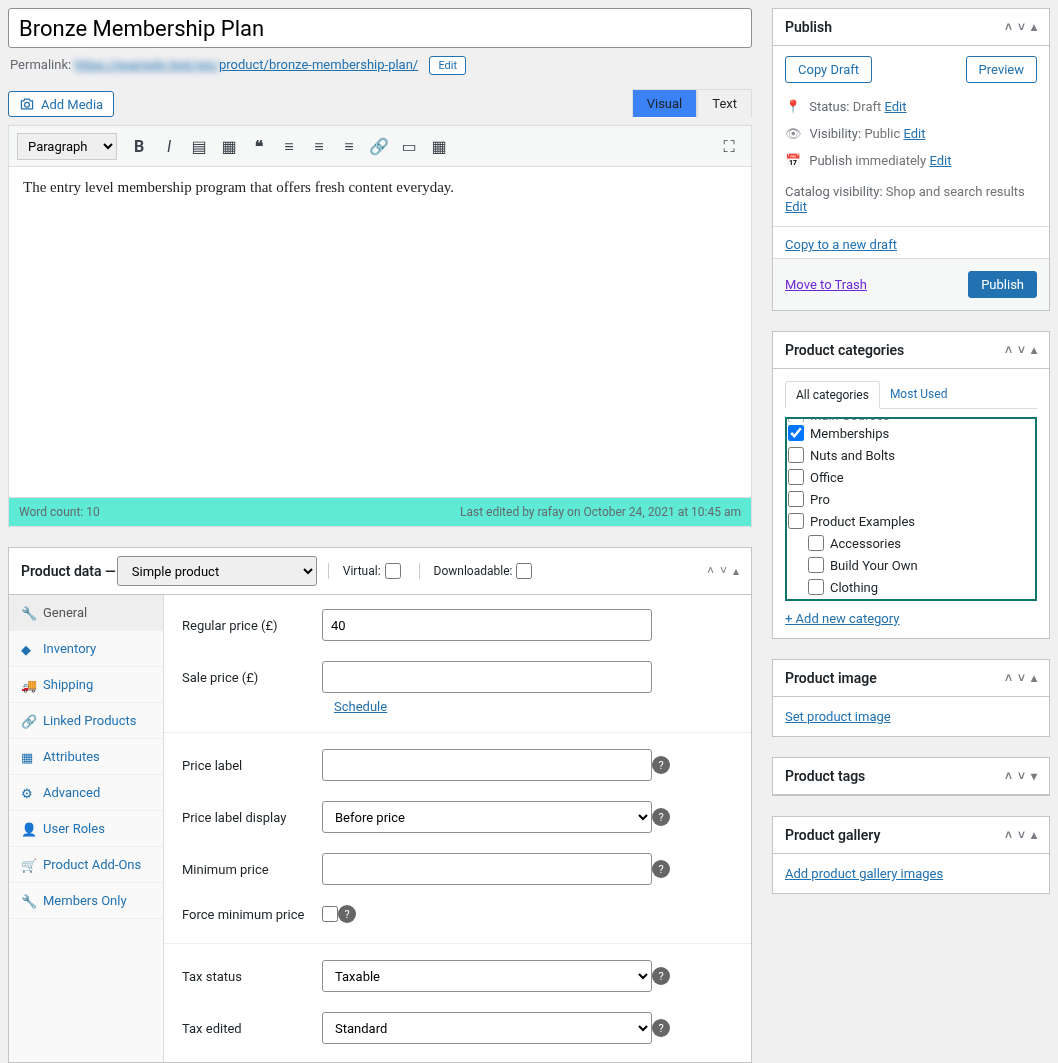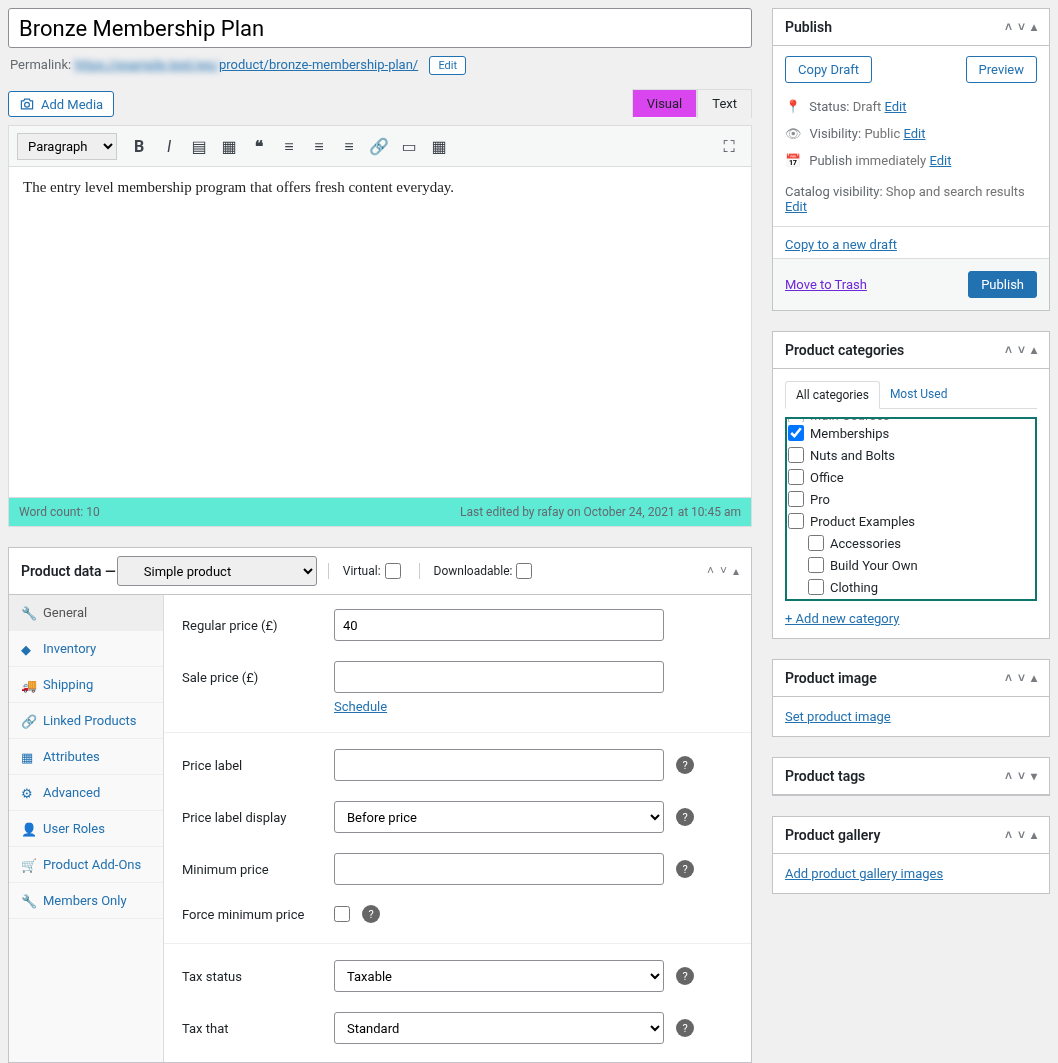--- a/index.html
+++ b/index.html
@@ -9,21 +9,21 @@
 .sidebar{width:278px}
 .title-input{width:100%;padding:4px 10px;font-size:22px;border:1px solid #8c8f94;border-radius:3px;background:#fff;height:40px}
 .permalink{margin:8px 0 14px 2px;font-size:13px;color:#646970}
 .permalink a{color:#2271b1;text-decoration:underline}
 .permalink .blur{filter:blur(3px);color:#2271b1;text-decoration:underline}
 .btn-sm{border:1px solid #2271b1;color:#2271b1;background:#fff;padding:2px 8px;border-radius:3px;font-size:11px;cursor:pointer;margin-left:8px}
 .add-media{border:1px solid #2271b1;color:#2271b1;background:#fff;padding:4px 10px;border-radius:3px;font-size:13px;cursor:pointer;display:inline-flex;align-items:center;gap:6px}
 .editor-wrap{border:1px solid #dcdcde;background:#fff;margin-top:8px}
 .editor-tabs{display:flex;justify-content:flex-end;margin-bottom:-1px}
 .editor-tab{border:1px solid #dcdcde;border-bottom:none;padding:6px 14px;font-size:13px;cursor:pointer;background:#f0f0f1}
-.editor-tab.active{background:#d946ef;border-bottom:1px solid #f6f7f7;position:relative;z-index:1}
+.editor-tab.active{background:#3b82f6;border-bottom:1px solid #f6f7f7;position:relative;z-index:1}
 .toolbar{background:#f6f7f7;border-bottom:1px solid #dcdcde;padding:6px 8px;display:flex;align-items:center;gap:2px}
 .toolbar select{border:1px solid #ccc;padding:4px 6px;font-size:13px;margin-right:6px;width:100px}
 .tbtn{width:28px;height:28px;display:flex;align-items:center;justify-content:center;cursor:pointer;color:#3c434a;font-size:16px;border-radius:2px}
 .tbtn.right{margin-left:auto}
 .content-area{padding:12px 14px;min-height:330px;font-family:Georgia,serif;font-size:15px;color:#222}
 .editor-footer{background:#5eead4;border-top:1px solid #dcdcde;padding:7px 10px;display:flex;justify-content:space-between;font-size:12px;color:#646970}
 .panel{border:1px solid #c3c4c7;background:#fff;margin-bottom:20px}
 .panel-head{border-bottom:1px solid #c3c4c7;padding:10px 12px;display:flex;justify-content:space-between;align-items:center;font-size:14px;font-weight:600}
 .panel-toggles{display:flex;gap:6px;color:#787c82}
 .panel-toggles span{cursor:pointer;font-size:12px}
@@ -33,30 +33,30 @@
 .btn{border:1px solid #2271b1;color:#2271b1;background:#fff;padding:5px 12px;border-radius:3px;font-size:13px;cursor:pointer}
 .btn-primary{background:#2271b1;color:#fff;border-color:#2271b1}
 .pub-row{padding:6px 12px;font-size:13px;display:flex;align-items:center;gap:8px;color:#646970}
 .pub-row strong{color:#737373;font-weight:400}
 .pub-row a{color:#2271b1;text-decoration:underline}
 .pub-divider{border-top:1px solid #dcdcde;margin-top:6px;padding-top:10px}
 .pub-footer{background:#f6f7f7;border-top:1px solid #dcdcde;padding:12px;display:flex;justify-content:space-between;align-items:center}
 .pub-footer a{color:#6d28d9;text-decoration:underline;font-size:13px}
 
 .pd-head{padding:8px 12px;display:flex;align-items:center;gap:1px;font-size:14px;border-bottom:1px solid #c3c4c7}
-.pd-head select{border:1px solid #8c8f94;padding:4px 22px;border-radius:3px;font-size:13px;width:200px;height:30px}
+.pd-head select{border:1px solid #8c8f94;padding:4px 10px;border-radius:3px;font-size:13px;width:200px;height:30px}
 .pd-head .checks{display:flex;gap:18px;align-items:center;font-size:12px;margin-left:10px}
 .pd-head .checks label{display:flex;align-items:center;gap:4px;border-left:1px solid #ccc;padding-left:14px}
 .pd-body{display:flex}
 .pd-tabs{width:155px;background:#f9f9f9;border-right:1px solid #dcdcde}
 .pd-tab{padding:10px 12px;font-size:13px;color:#2271b1;cursor:pointer;border-bottom:1px solid #eee;display:flex;align-items:center;gap:8px}
 .pd-tab.active{background:#eee;color:#555;font-weight:400}
 .pd-tab svg,.pd-tab .ico{width:14px;height:14px;flex-shrink:0}
 .pd-content{flex:1;padding:14px 18px}
-.field-row{display:flex;align-items:center;margin-bottom:20px;gap:12px}
+.field-row{display:flex;align-items:center;margin-bottom:20px;}
 .field-row label{width:140px;font-size:13px;color:#1d2327}
 .field-row input[type=text],.field-row select{width:330px;border:1px solid #8c8f94;border-radius:3px;padding:5px 8px;font-size:13px;height:32px;background:#fff}
 .field-row .help{width:18px;height:18px;border-radius:50%;background:#666;color:#fff;display:flex;align-items:center;justify-content:center;font-size:11px;cursor:pointer}
 .schedule-link{margin-left:152px;margin-top:-14px;margin-bottom:18px}
 .schedule-link a{color:#2271b1;font-size:13px}
 .field-sep{border-top:1px solid #eee;margin:6px -18px 16px}
 
 .cat-tabs{display:flex;border-bottom:1px solid #dcdcde;margin-bottom:8px}
 .cat-tab{padding:6px 10px;font-size:12px;cursor:pointer;color:#2271b1}
 .cat-tab.active{border:1px solid #dcdcde;border-bottom-color:#fff;margin-bottom:-1px;color:#1d2327;border-radius:3px 3px 0 0}
@@ -217,21 +217,21 @@
           <input type="checkbox" style="">
           <span class="help">?</span>
         </div>
         <div class="field-sep"></div>
         <div class="field-row">
           <label>Tax status</label>
           <select><option>Taxable</option></select>
           <span class="help">?</span>
         </div>
         <div class="field-row" style="margin-bottom:4px">
-          <label>Tax that</label>
+          <label>Tax edited</label>
           <select><option>Standard</option></select>
           <span class="help">?</span>
         </div>
       </div>
     </div>
   </div>
 </div>
 
 <div class="sidebar">
   <div class="panel">

